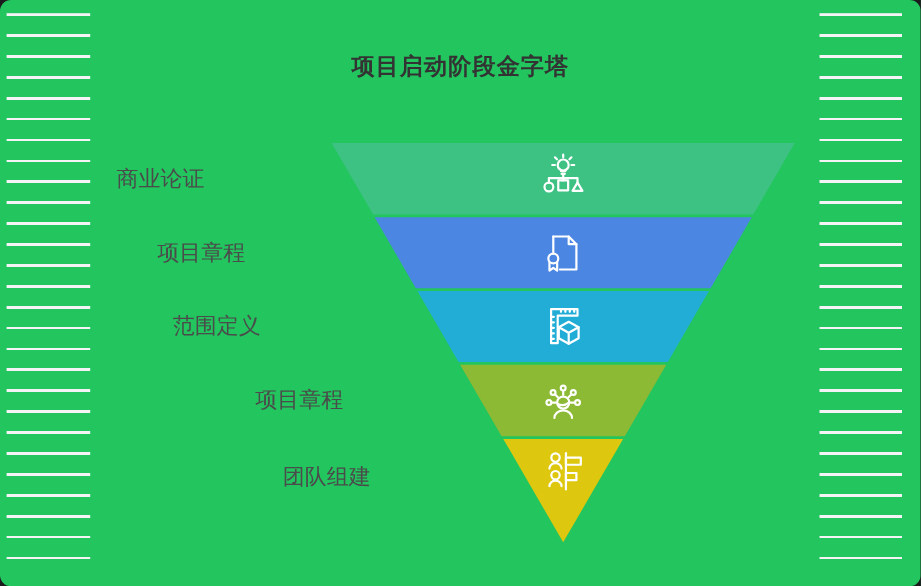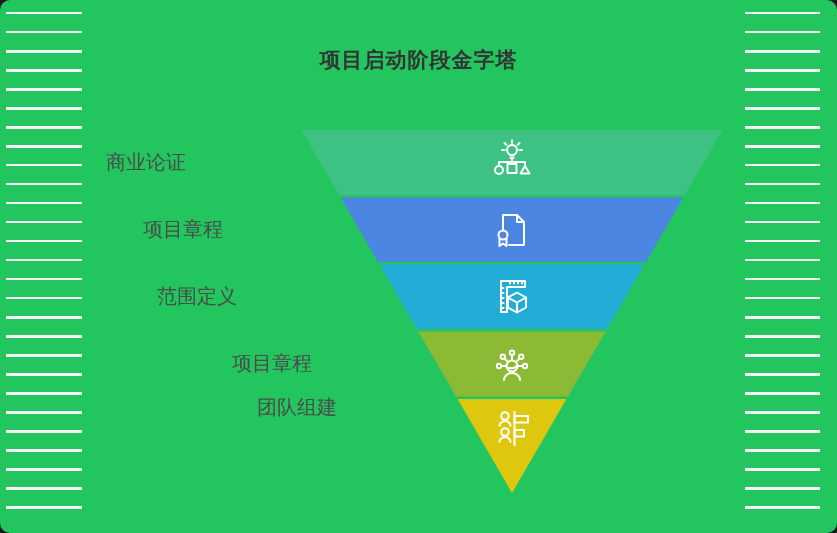--- a/index.html
+++ b/index.html
@@ -22,21 +22,21 @@
   .funnel-svg{position:absolute;left:0;top:0;width:837px;height:533px;}
   .icon{stroke:#ffffff;stroke-width:2;fill:none;stroke-linecap:round;stroke-linejoin:round;}
   .lvl-label{
     position:absolute;white-space:nowrap;font-size:20px;line-height:22px;
     color:#4b4b4b;text-align:right;
   }
   .lvl-label.l1{right:651px;top:151px;}
   .lvl-label.l2{right:614px;top:218px;text-align:center;}
   .lvl-label.l3{right:600px;top:285px;}
   .lvl-label.l4{right:525px;top:352px;}
-  .lvl-label.l5{right:500px;top:396px;}
+  .lvl-label.l5{right:500px;top:422px;}
 </style>
 </head>
 <body>
 
 <div class="card">
 
   <div class="stripes left"></div>
   <div class="stripes right"></div>
 
   <h1 class="title">项目启动阶段金字塔</h1>

